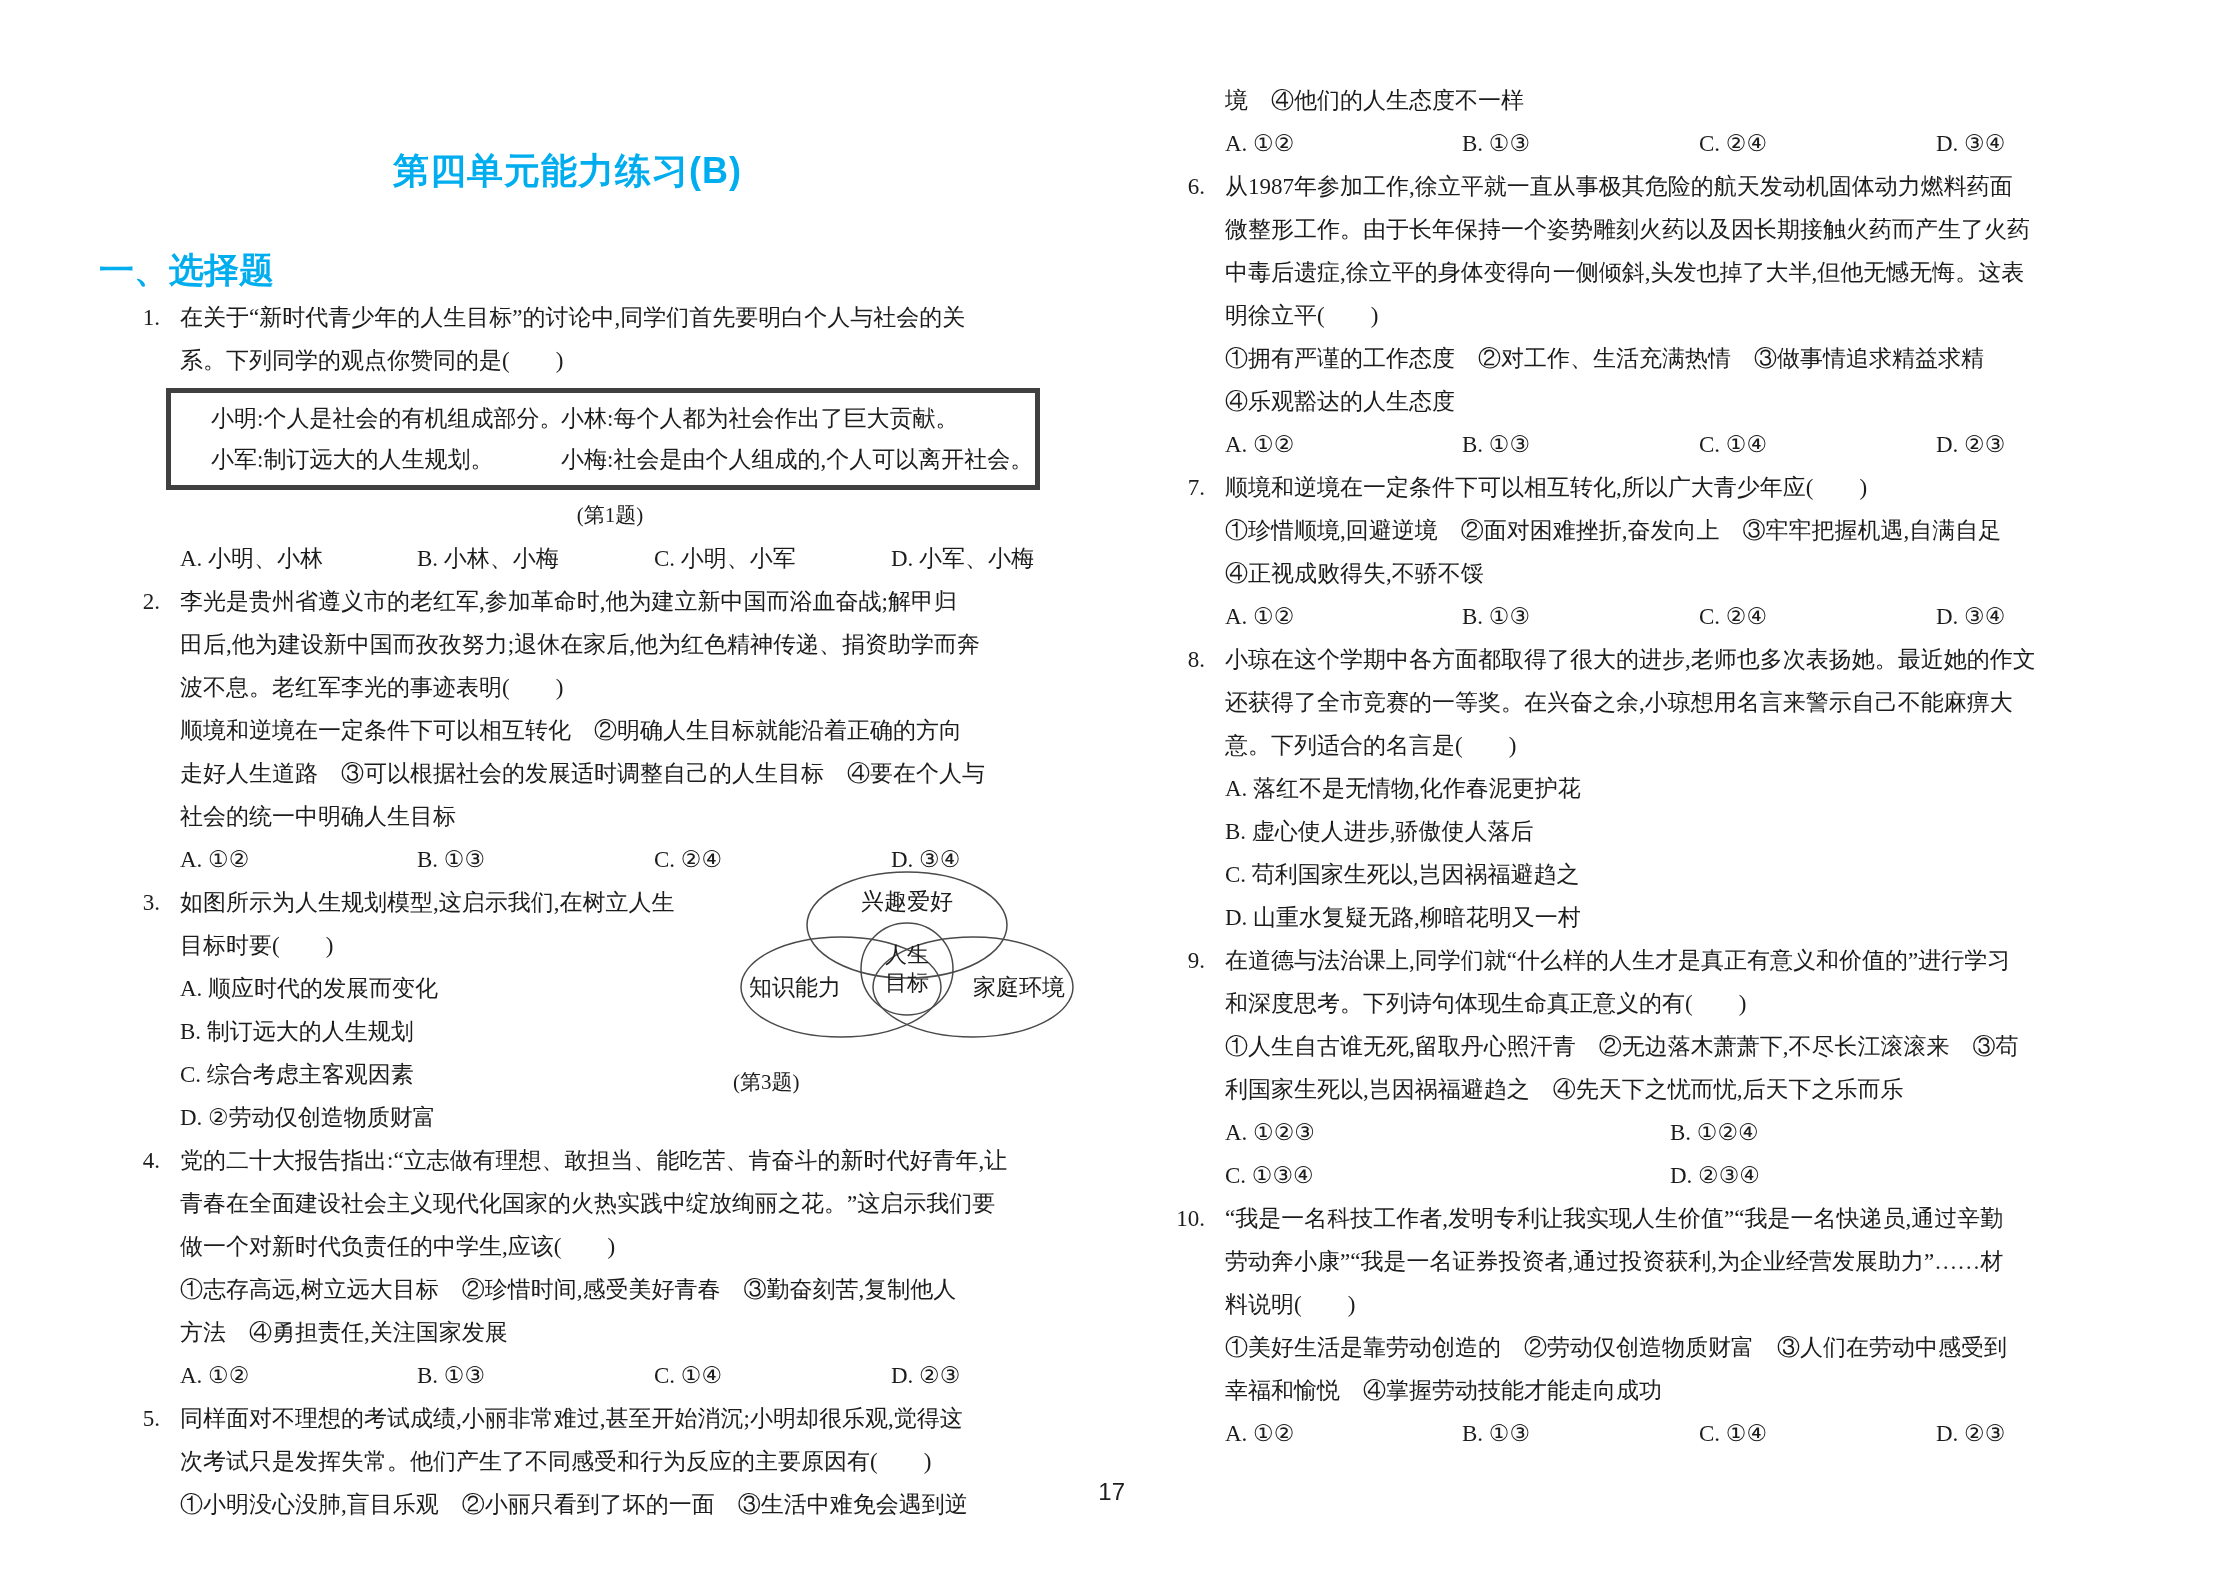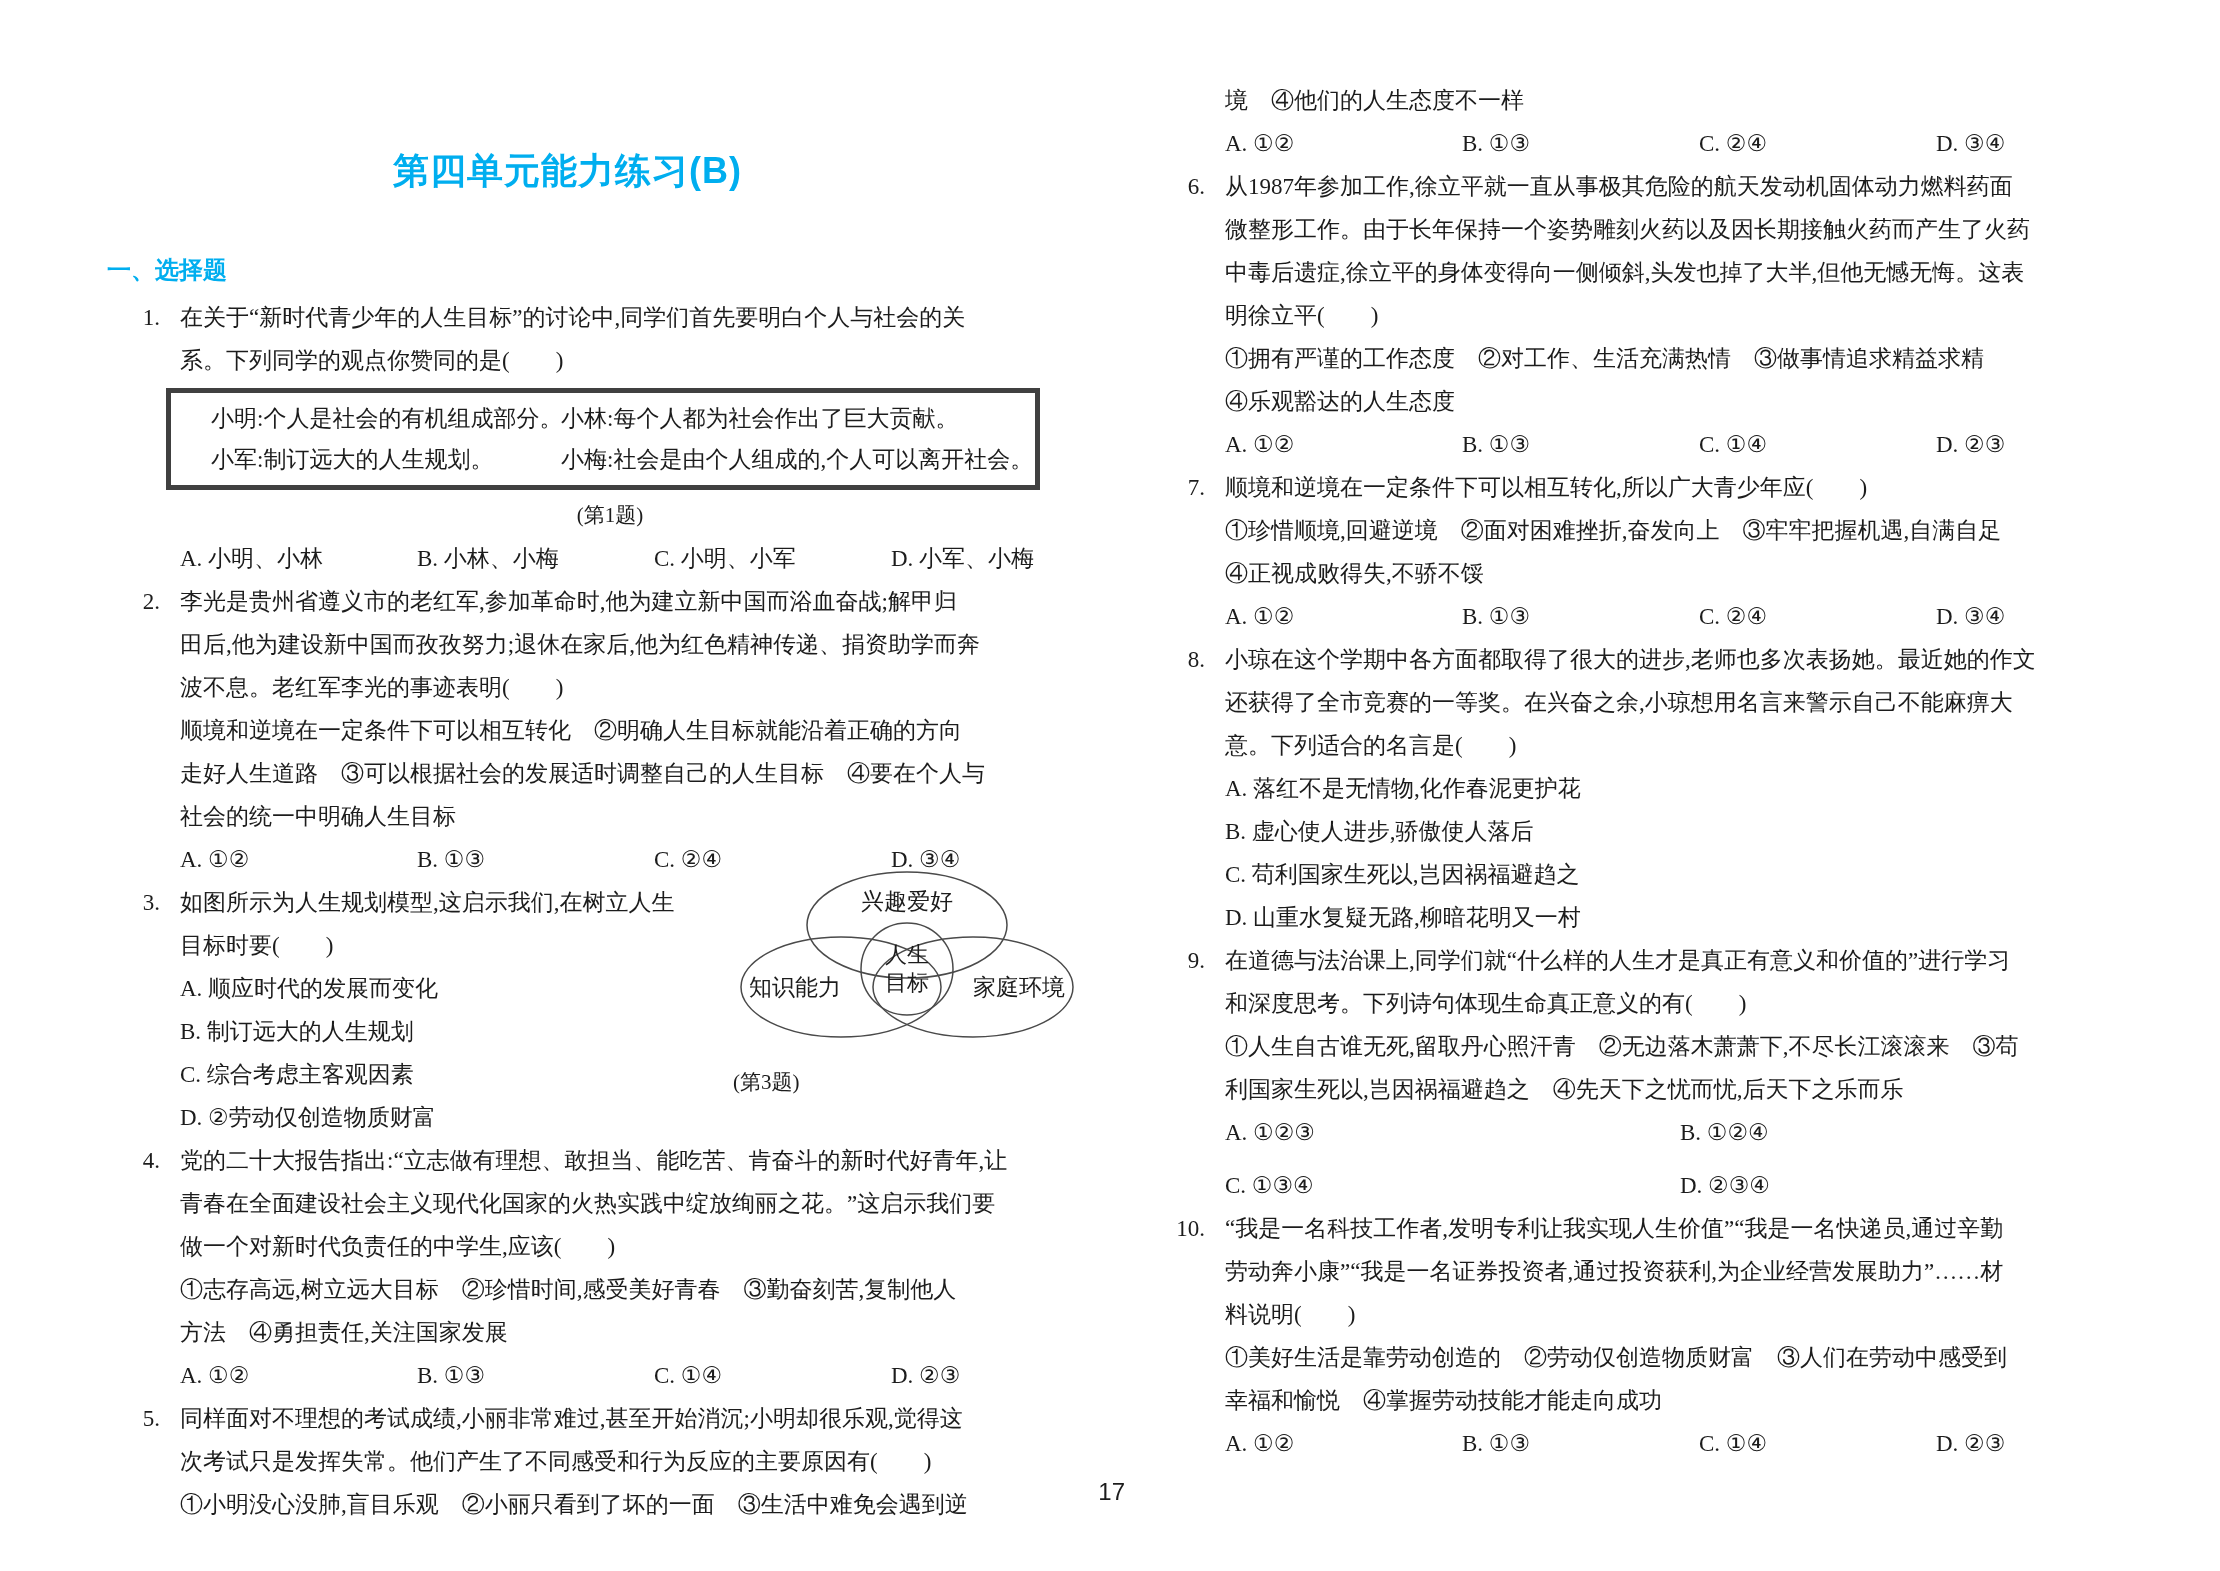--- a/index.html
+++ b/index.html
@@ -11,21 +11,21 @@
   }
   .col{position:absolute; top:0;}
   .col-left{left:95px; width:945px;}
   .col-right{left:1140px; width:960px; top:79px;}
   .doc-title{
     margin:147px 0 0 0; text-align:center; font-size:36px; line-height:48px;
     font-family:"Liberation Sans","DejaVu Sans",sans-serif; font-weight:700;
     color:var(--accent); letter-spacing:1px;
   }
   .section-heading{
-    margin:57px 0 8px 12px; font-size:24px; line-height:36px;
+    margin:57px 0 8px 4px; font-size:35px; line-height:36px;
     font-family:"Liberation Sans","DejaVu Sans",sans-serif; font-weight:700;
     color:var(--accent);
   }
   .q{display:flex;}
   .qnum{
     flex:0 0 85px; box-sizing:border-box; text-align:right; padding-right:20px;
     font-size:23px; line-height:43px; white-space:nowrap;
   }
   .qbody{flex:1; min-width:0; position:relative;}
   .line{height:43px; line-height:43px; font-size:23px; white-space:nowrap;}
@@ -35,21 +35,21 @@
   .stem-box{
     border:5px solid #404040; margin:6px 0 4px -14px; width:874px;
     box-sizing:border-box; padding:5px 0 5px 40px;
     display:grid; grid-template-columns:350px auto;
   }
   .box-cell{height:41px; line-height:41px; font-size:23px; white-space:nowrap;}
   .fig-caption{height:43px; line-height:43px; text-align:center; font-size:21px;}
   .opts{display:grid; font-size:23px;}
   .opts .opt{height:43px; line-height:43px; white-space:nowrap;}
   .opts.row4{grid-template-columns:237px 237px 237px auto;}
-  .opts.row2{grid-template-columns:445px auto;gap:10px;}
+  .opts.row2{grid-template-columns:445px auto;}
   .venn-wrap{position:absolute; left:553px; top:-14px; width:348px; text-align:center;}
   .venn-wrap svg{display:block;}
   .venn-caption{height:30px; line-height:30px; font-size:21px; text-align:left;}
   .page-number{
     position:absolute; left:1065px; top:1478px; width:60px; text-align:right;
     font-size:24px; font-family:Liberation Sans, sans-serif;
   }
 </style>
 </head>
 <body>

